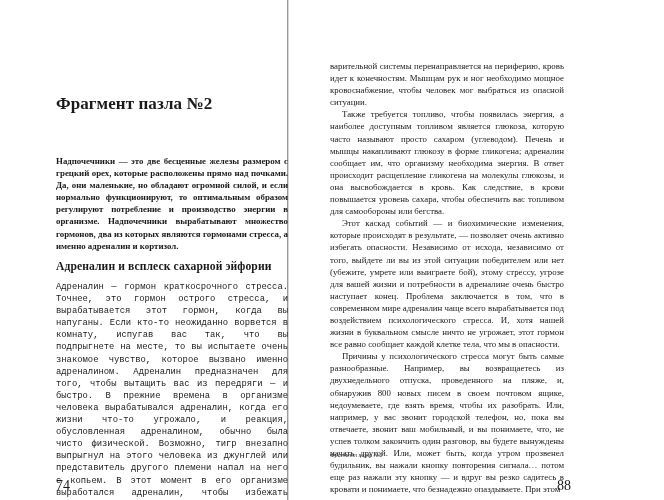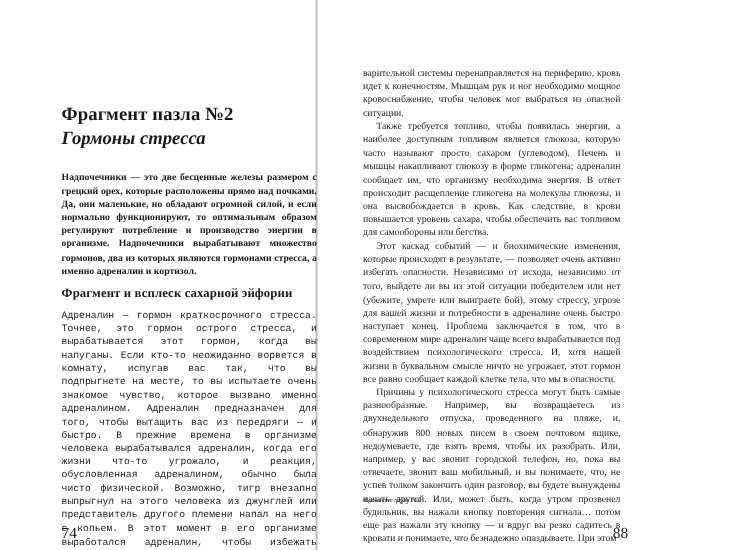--- a/index.html
+++ b/index.html
@@ -34,26 +34,25 @@
   .right .folio { left: 269px; top: 450px; }
   .running-head { position: absolute; left: 42px; top: 452px; font-style: italic; font-size: 6px; color: #333; }
 </style>
 </head>
 <body>
 
 <div class="spread">
   <div class="page left">
     <div class="chapter">
       <h1 class="chapter-title">Фрагмент пазла №2</h1>
-      <h2 class="chapter-subtitle">Гормоны стресса</h2>
     </div>
     <div class="text-block intro">
       <p>Надпочечники — это две бесценные железы размером с грецкий орех, которые расположены прямо над почками. Да, они маленькие, но обладают огромной силой, и если нормально функционируют, то оптимальным образом регулируют потребление и производство энергии в организме. Надпочечники вырабатывают множество гормонов, два из которых являются гормонами стресса, а именно адреналин и кортизол.</p>
     </div>
-    <h3 class="section-heading">Фрагмент и всплеск сахарной эйфории</h3>
+    <h3 class="section-heading">Адреналин и всплеск сахарной эйфории</h3>
     <div class="text-block section-body">
       <p>Адреналин — гормон краткосрочного стресса. Точнее, это гормон острого стресса, и вырабатывается этот гормон, когда вы напуганы. Если кто-то неожиданно ворвется в комнату, испугав вас так, что вы подпрыгнете на месте, то вы испытаете очень знакомое чувство, которое вызвано именно адреналином. Адреналин предназначен для того, чтобы вытащить вас из передряги — и быстро. В прежние времена в организме человека вырабатывался адреналин, когда его жизни что-то угрожало, и реакция, обусловленная адреналином, обычно была чисто физической. Возможно, тигр внезапно выпрыгнул на этого человека из джунглей или представитель другого племени напал на него с копьем. В этот момент в его организме выработался адреналин, чтобы избежать опасности. Адреналин способствует так называемой реакции «бей или беги». При активации этого гормона кровоснабжение пище-</p>
     </div>
     <div class="folio">74</div>
   </div>
 
   <div class="page right">
     <div class="text-block body">
       <p>варительной системы перенаправляется на периферию, кровь идет к конечностям. Мышцам рук и ног необходимо мощное кровоснабжение, чтобы человек мог выбраться из опасной ситуации.</p>
       <p class="indent">Также требуется топливо, чтобы появилась энергия, а наиболее доступным топливом является глюкоза, которую часто называют просто сахаром (углеводом). Печень и мышцы накапливают глюкозу в форме гликогена; адреналин сообщает им, что организму необходима энергия. В ответ происходит расщепление гликогена на молекулы глюкозы, и она высвобождается в кровь. Как следствие, в крови повышается уровень сахара, чтобы обеспечить вас топливом для самообороны или бегства.</p>

